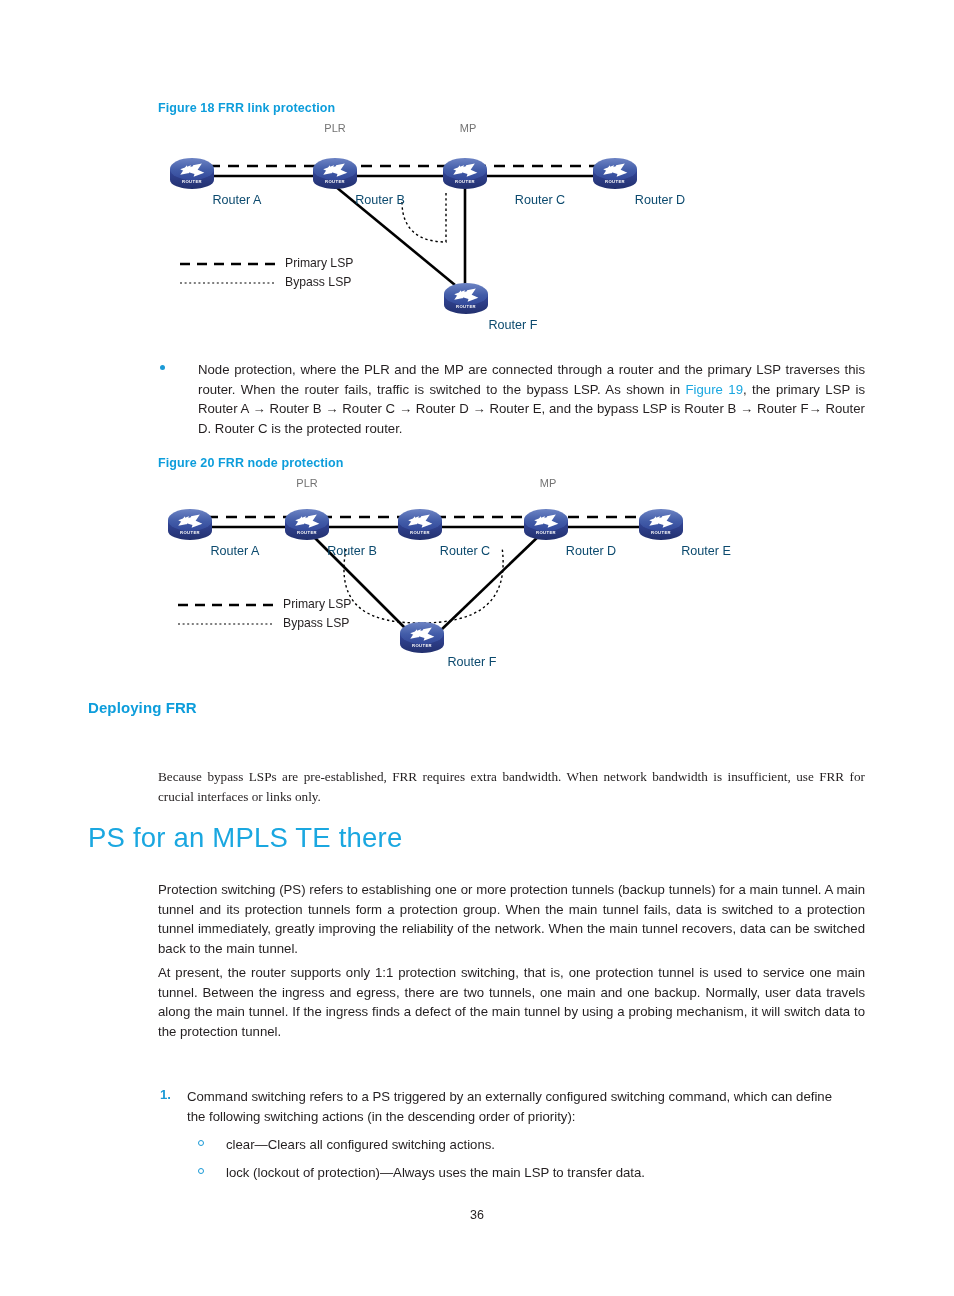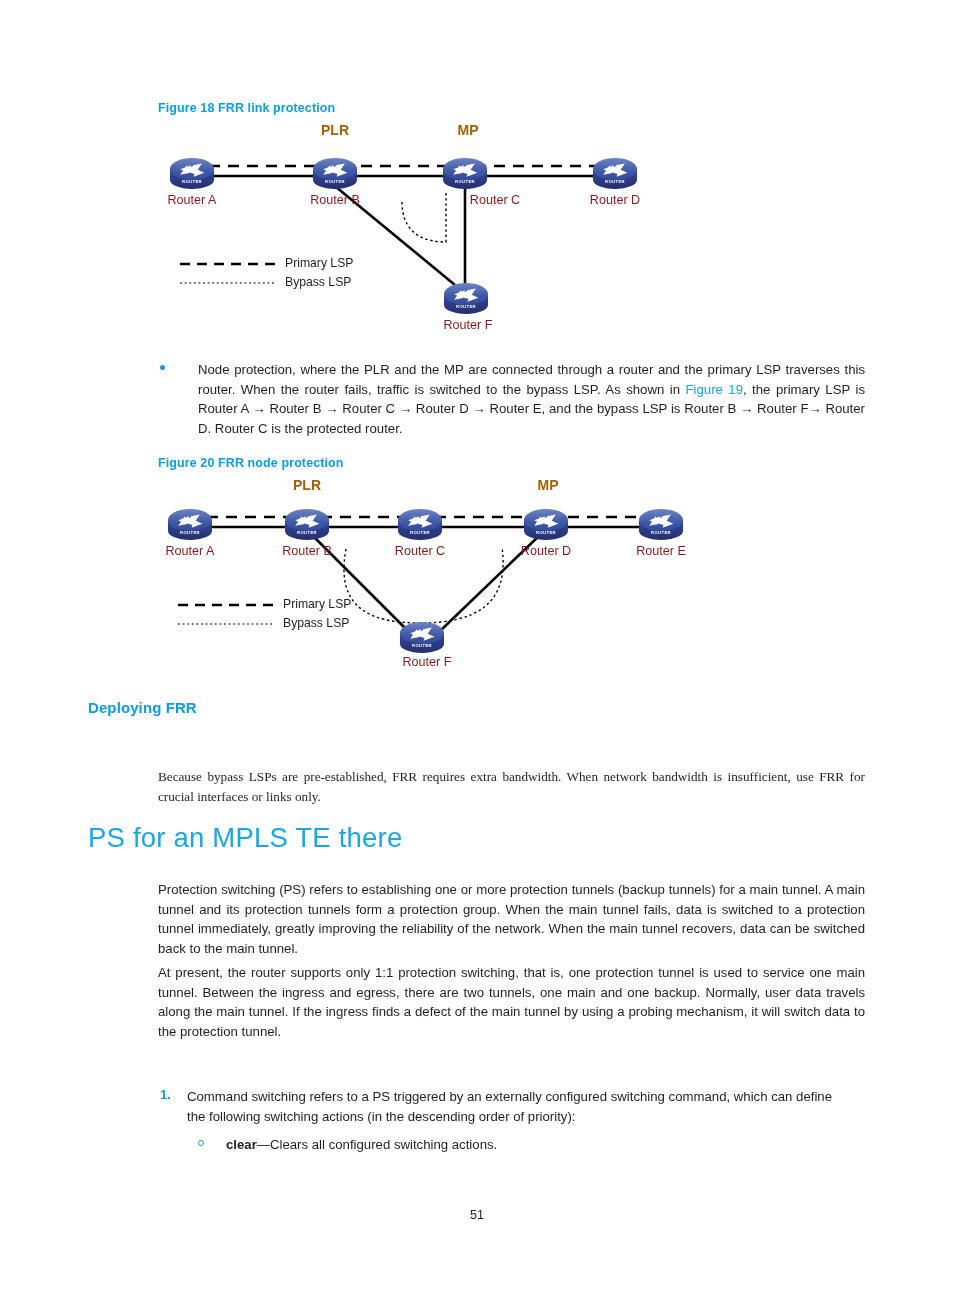--- a/index.html
+++ b/index.html
@@ -24,21 +24,21 @@
     font-weight:bold;letter-spacing:.1px;white-space:nowrap;
   }
 
   
   .para{
     position:absolute;font-size:13.2px;line-height:19.6px;
     color:#231f20;text-align:justify;
   }
   .para.nojust{text-align:left;}
   .link{color:#1aa7e0;}
-  .bold{font-weight:bold;}
+  .bold{font-weight:normal;}
 
   .bullet-row{position:absolute;}
   .bullet-dot{
     position:absolute;left:0;top:5px;width:5px;height:5px;
     border-radius:50%;background:#1b9ad6;
   }
   .num-marker{
     position:absolute;left:0;top:0;font-size:13.2px;font-weight:bold;color:#1b9ad6;
   }
   .o-marker{
@@ -48,27 +48,27 @@
 
   .pagenum{
     position:absolute;left:0;right:0;top:1208px;text-align:center;
     font-size:12.5px;color:#231f20;
   }
 
   
   .figure{position:absolute;}
   .figure svg{display:block;}
   .node-label{
-    position:absolute;font-size:12.6px;color:#7f1d1d;white-space:nowrap;
+    position:absolute;font-size:12.6px;color:#0c4a6e;white-space:nowrap;
     transform:translateX(-50%);
+    margin-left:45px;
   }
   .tag-label{
-    position:absolute;font-size:14px;color:#a16207;white-space:nowrap;
+    position:absolute;font-size:11px;color:#737373;white-space:nowrap;
     transform:translateX(-50%);
-    font-weight:bold;
   }
   .legend-label{
     position:absolute;font-size:12.2px;color:#231f20;white-space:nowrap;
   }
 </style>
 </head>
 <body>
 
 <div class="page">
 
@@ -223,16 +223,20 @@
   <div class="bullet-row" style="left:160px;top:1087px;width:705px;">
     <span class="num-marker">1.</span>
     <div class="para nojust" style="position:relative;left:27px;top:0;width:667px;">Command switching refers to a PS triggered by an externally configured switching command, which can define the following switching actions (in the descending order of priority):</div>
   </div>
 
   <div class="bullet-row" style="left:198px;top:1135px;width:667px;">
     <span class="o-marker"></span>
     <div class="para nojust" style="position:relative;left:28px;top:0;width:639px;"><span class="bold">clear</span><span>—Clears all configured switching actions.</span></div>
   </div>
 
-
-  <div class="pagenum">51</div>
+  <div class="bullet-row" style="left:198px;top:1163px;width:667px;">
+    <span class="o-marker"></span>
+    <div class="para nojust" style="position:relative;left:28px;top:0;width:639px;"><span class="bold">lock</span><span> (lockout of protection)—Always uses the main LSP to transfer data.</span></div>
+  </div>
+
+  <div class="pagenum">36</div>
 
 </div>
 
 </body></html>

